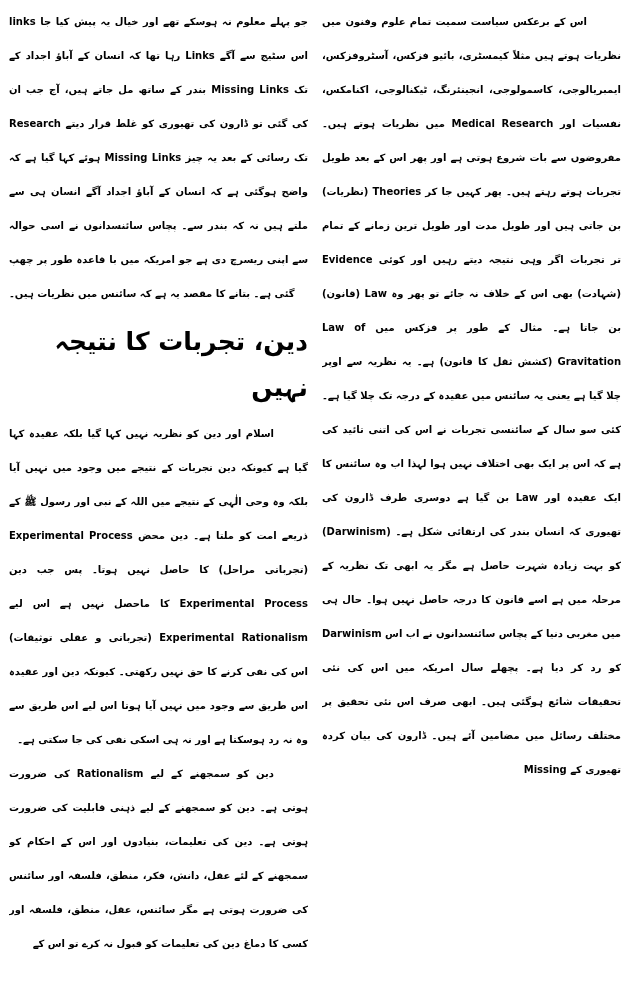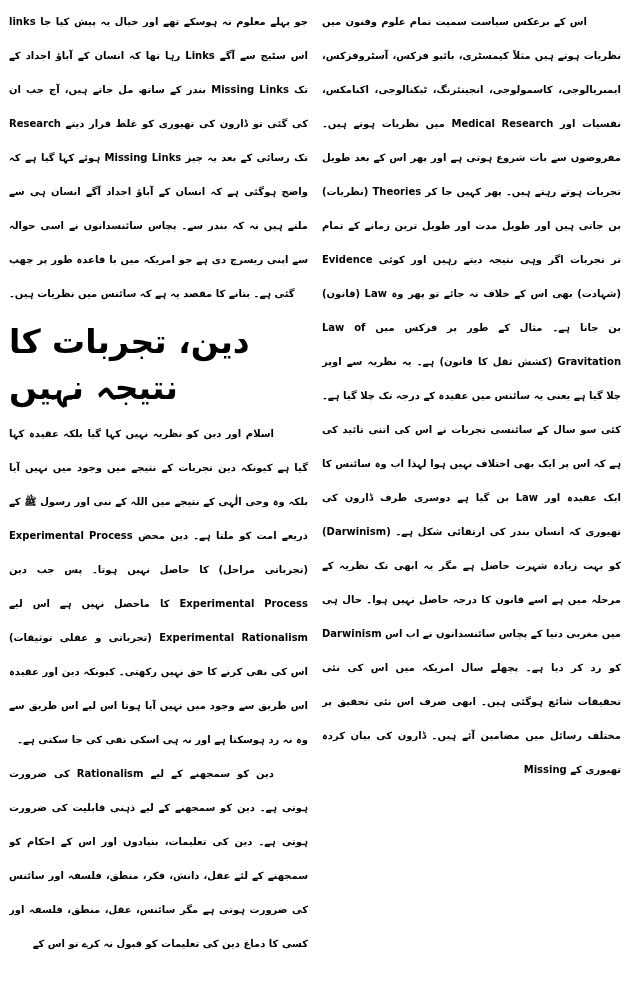--- a/index.html
+++ b/index.html
@@ -36,24 +36,24 @@
     direction: rtl;
     unicode-bidi: plaintext;
     color: #000000;
     font-weight: bold;
   }
   .para.indent {
     text-indent: 34px;
   }
   .heading {
     margin: 8px 0 6px 0;
-    font-size: 33px;
+    font-size: 25px;
     font-weight: bold;
     line-height: 46px;
-    text-align: left;
+    text-align: right;
     direction: rtl;
     color: #000000;
     font-family: "DejaVu Sans", sans-serif;
   }
 </style>
 </head>
 <body>
 
 <div class="page">
 

